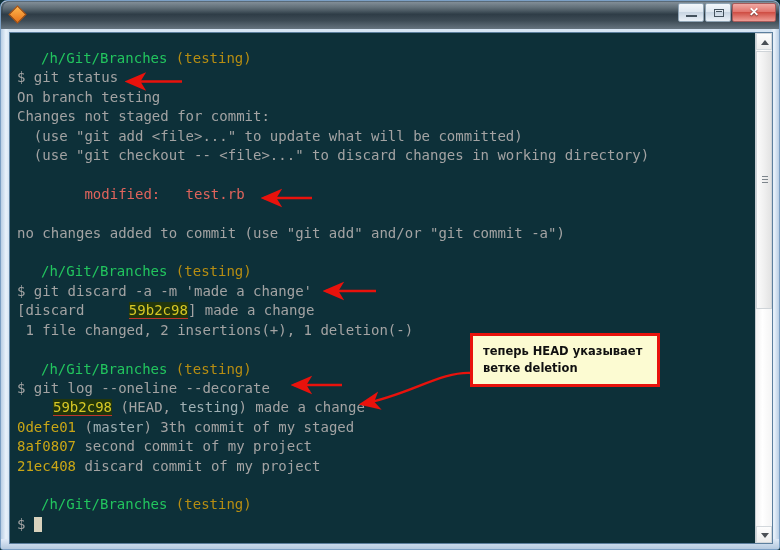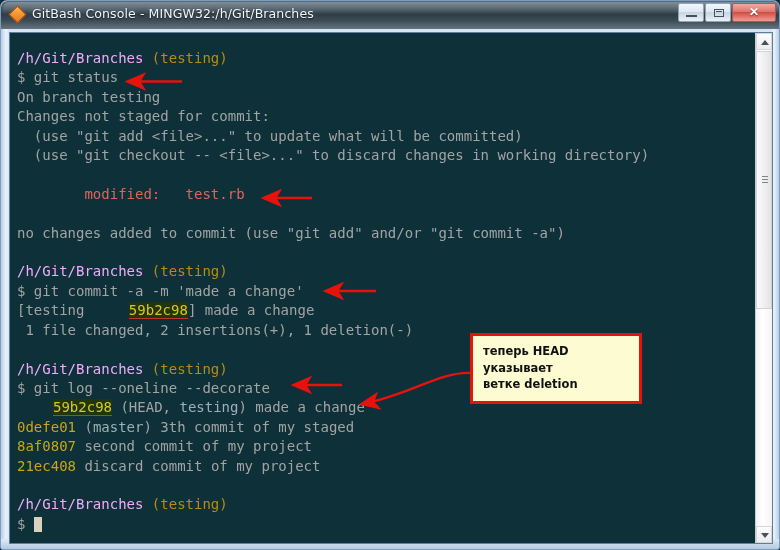--- a/index.html
+++ b/index.html
@@ -162,21 +162,21 @@
 
   pre.console {
     margin: 0;
     font-family: "DejaVu Sans Mono", monospace;
     font-size: 14px;
     line-height: 19.4px;
     color: #e8f0f2;
     white-space: pre;
     letter-spacing: 0px;
   }
-  .c-path   { color: #f0abfc; }
+  .c-path   { color: #22c55e; margin-left: 24px; }
   .c-branch { color: #b68d12; }
   .c-white  { color: #a3a3a3; }
   .c-red    { color: #e0645c; }
   .c-hash   { color: #c9a616; }
   .c-gray   { color: #9fb0b4; }
   .c-yellow { color: #a3a3a3; }
   .c-hl {
     color: #d8c825;
     background: #22360c;
     border-bottom: 1px solid #c0352c;
@@ -241,21 +241,21 @@
   
   .overlay {
     position: absolute;
     left: 0; top: 0;
     width: 764px; height: 512px;
     pointer-events: none;
   }
   .callout {
     position: absolute;
     left: 460px; top: 300px;
-    width: 172px;
+    width: 190px;
     background: #fcfbd2;
     border: 3px solid #e8120c;
     box-sizing: border-box;
     padding: 7px 9px 8px 10px;
     font-family: "DejaVu Sans", sans-serif;
     font-size: 11.5px;
     font-weight: bold;
     line-height: 16.5px;
     color: #101010;
   }
@@ -269,21 +269,20 @@
   <div class="glass-right"></div>
   <div class="glass-bottom"></div>
 
   <div class="titlebar">
     <div class="titlebar-sheen"></div>
 
     <div class="app-icon">
       <div class="diamond"></div>
     </div>
 
-    <div class="title-text">GitBash Console - MINGW32:/h/Git/Branches</div>
 
     <div class="win-buttons">
       <div class="win-btn">
         <div class="min-glyph"></div>
       </div>
       <div class="win-btn">
         <div class="max-glyph"></div>
       </div>
       <div class="win-btn close">
         <div class="close-glyph">✕</div>
@@ -300,22 +299,22 @@
 <span class="c-white">On branch testing</span>
 <span class="c-white">Changes not staged for commit:</span>
 <span class="c-white">  (use "git add &lt;file&gt;..." to update what will be committed)</span>
 <span class="c-white">  (use "git checkout -- &lt;file&gt;..." to discard changes in working directory)</span>
 <span class="c-white"></span>
 <span class="c-red">        modified:   test.rb</span>
 <span class="c-white"></span>
 <span class="c-white">no changes added to commit (use "git add" and/or "git commit -a")</span>
 <span class="c-white"></span>
 <span class="c-path">/h/Git/Branches </span><span class="c-branch">(testing)</span>
-<span class="c-white">$ git commit -a -m 'made a change'</span>
-<span class="c-white">[testing </span><span class="c-hl">59b2c98</span><span class="c-white">] made a change</span>
+<span class="c-white">$ git discard -a -m 'made a change'</span>
+<span class="c-white">[discard </span><span class="c-hl">59b2c98</span><span class="c-white">] made a change</span>
 <span class="c-white"> 1 file changed, 2 insertions(+), 1 deletion(-)</span>
 <span class="c-white"></span>
 <span class="c-path">/h/Git/Branches </span><span class="c-branch">(testing)</span>
 <span class="c-white">$ git log --oneline --decorate</span>
 <span class="c-hl">59b2c98</span><span class="c-yellow"> (HEAD, </span><span class="c-gray">testing</span><span class="c-yellow">)</span><span class="c-white"> made a change</span>
 <span class="c-hash">0defe01</span><span class="c-yellow"> (</span><span class="c-gray">master</span><span class="c-yellow">)</span><span class="c-white"> 3th commit of my staged</span>
 <span class="c-hash">8af0807</span><span class="c-white"> second commit of my project</span>
 <span class="c-hash">21ec408</span><span class="c-white"> discard commit of my project</span>
 <span class="c-white"></span>
 <span class="c-path">/h/Git/Branches </span><span class="c-branch">(testing)</span>

